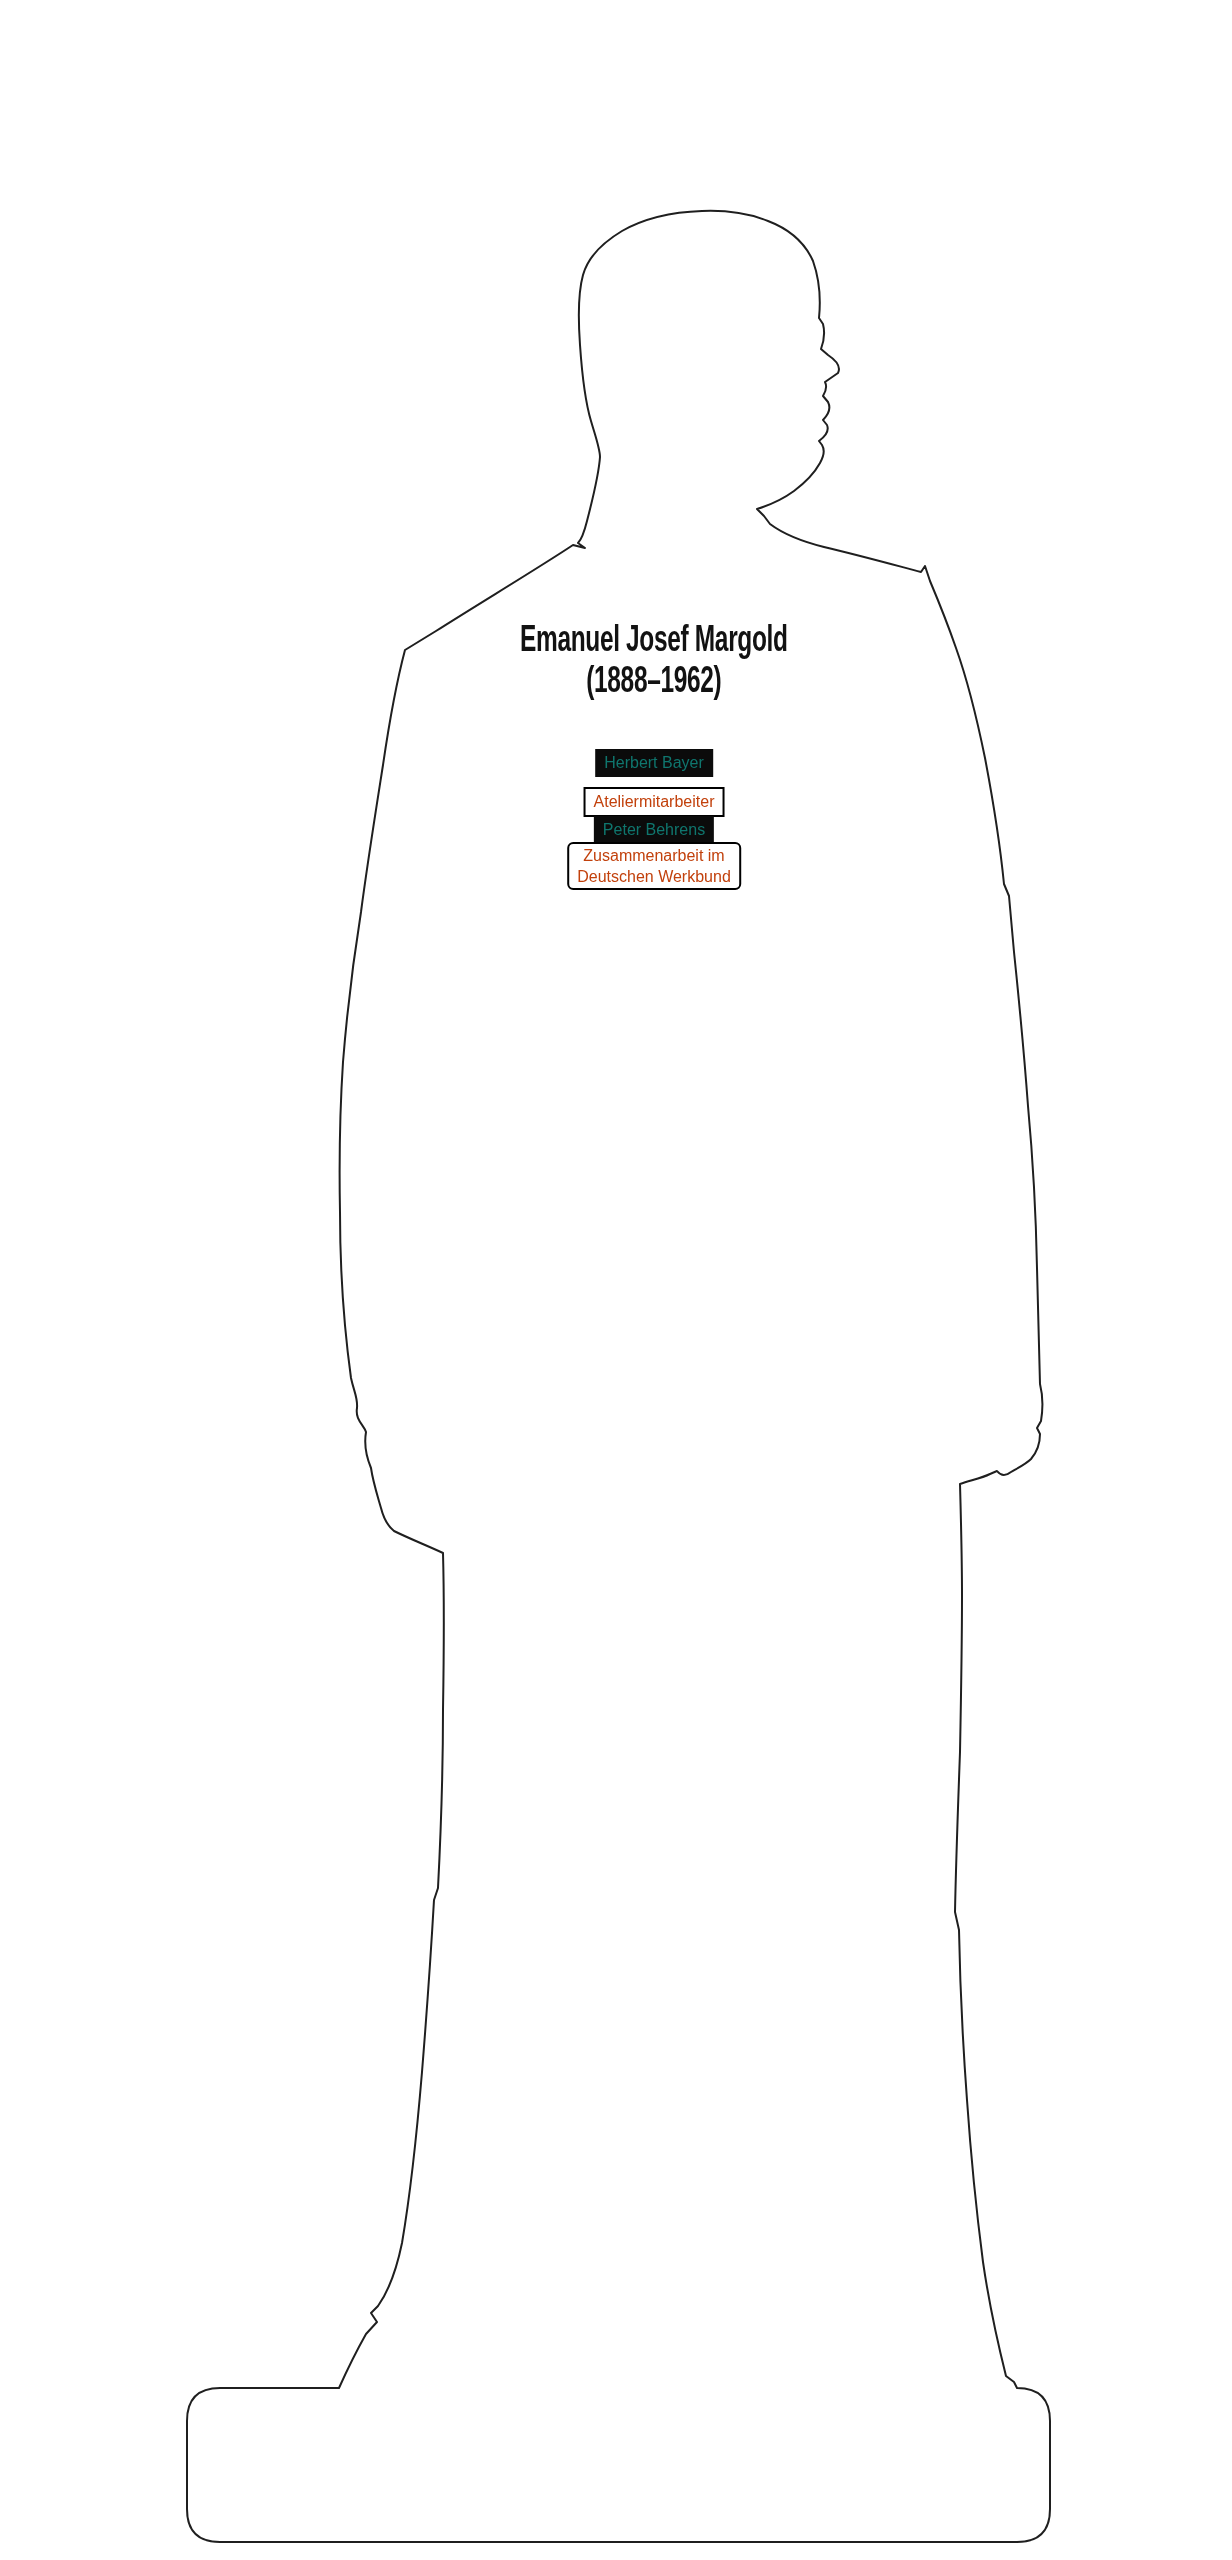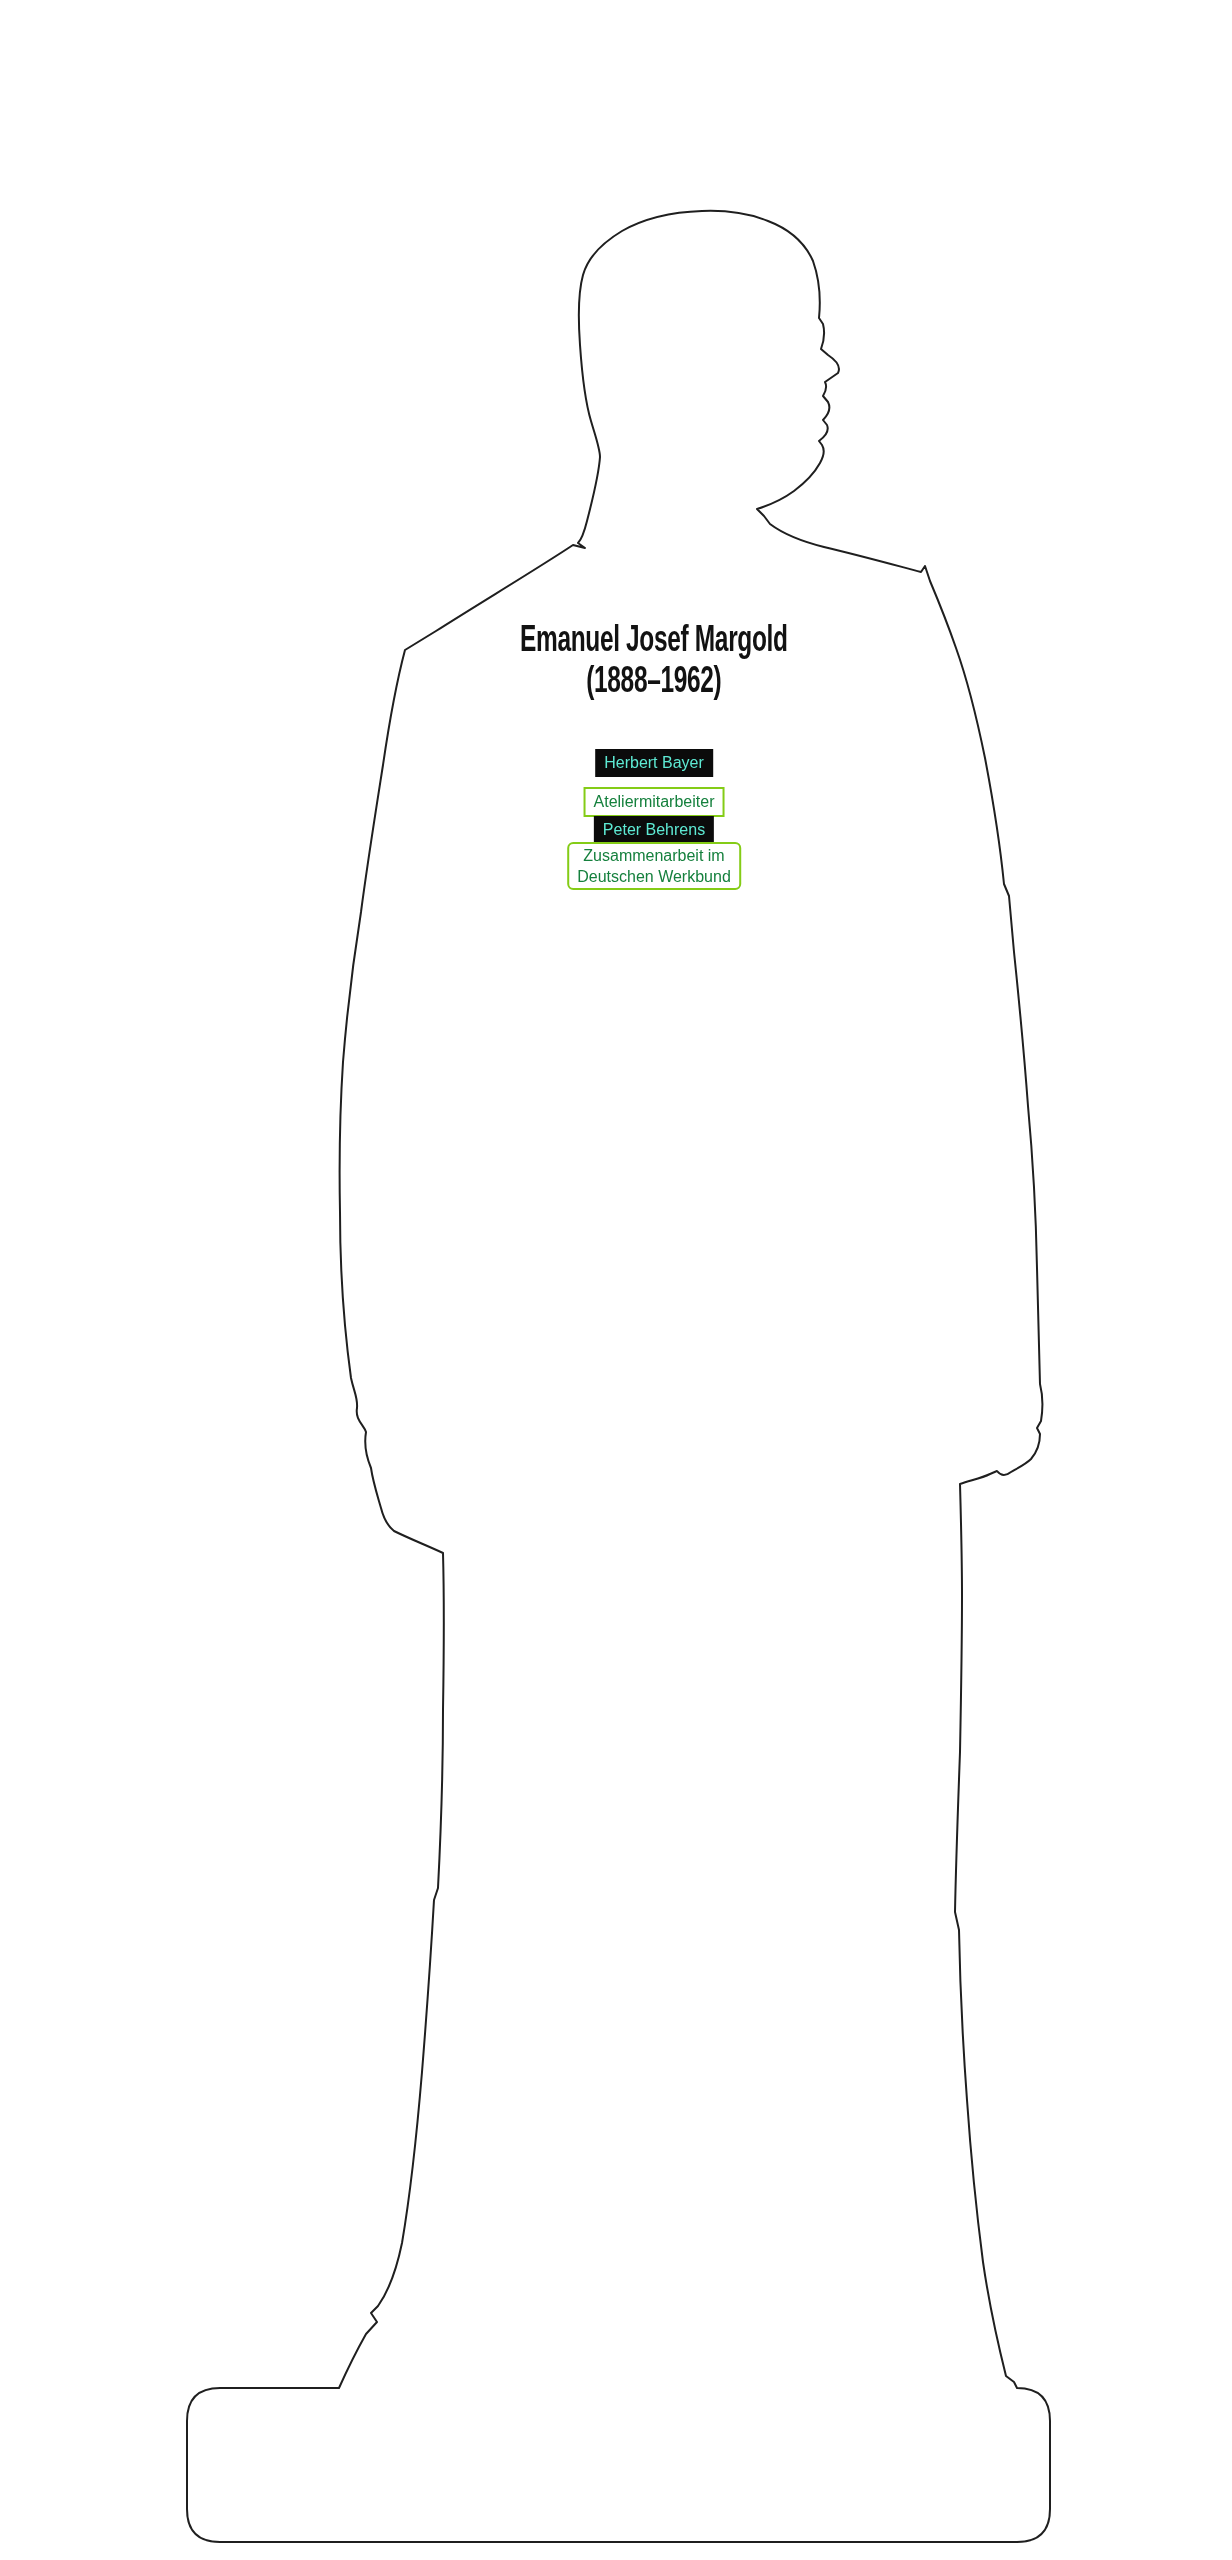--- a/index.html
+++ b/index.html
@@ -29,27 +29,27 @@
     white-space:nowrap;
   }
 
   .tag{
     position:absolute;left:654px;transform:translateX(-50%);
     font-size:16px;
     text-align:center;
     white-space:nowrap;
   }
   .tag-person{
-    background:#0b0b0b;color:#5eead4;
+    background:#0b0b0b;color:#0f766e;
     line-height:20px;
     padding:4px 9px;
   }
   .tag-relation{
-    background:#ffffff;color:#15803d;
-    border:2px solid #84cc16;
+    background:#ffffff;color:#c2410c;
+    border:2px solid #000000;
     line-height:22px;
     padding:2px 8px;
   }
   .tag-relation.multiline{
     line-height:21px;
     padding:1px 8px;
     white-space:pre-line;
   }
 </style>
 </head>

